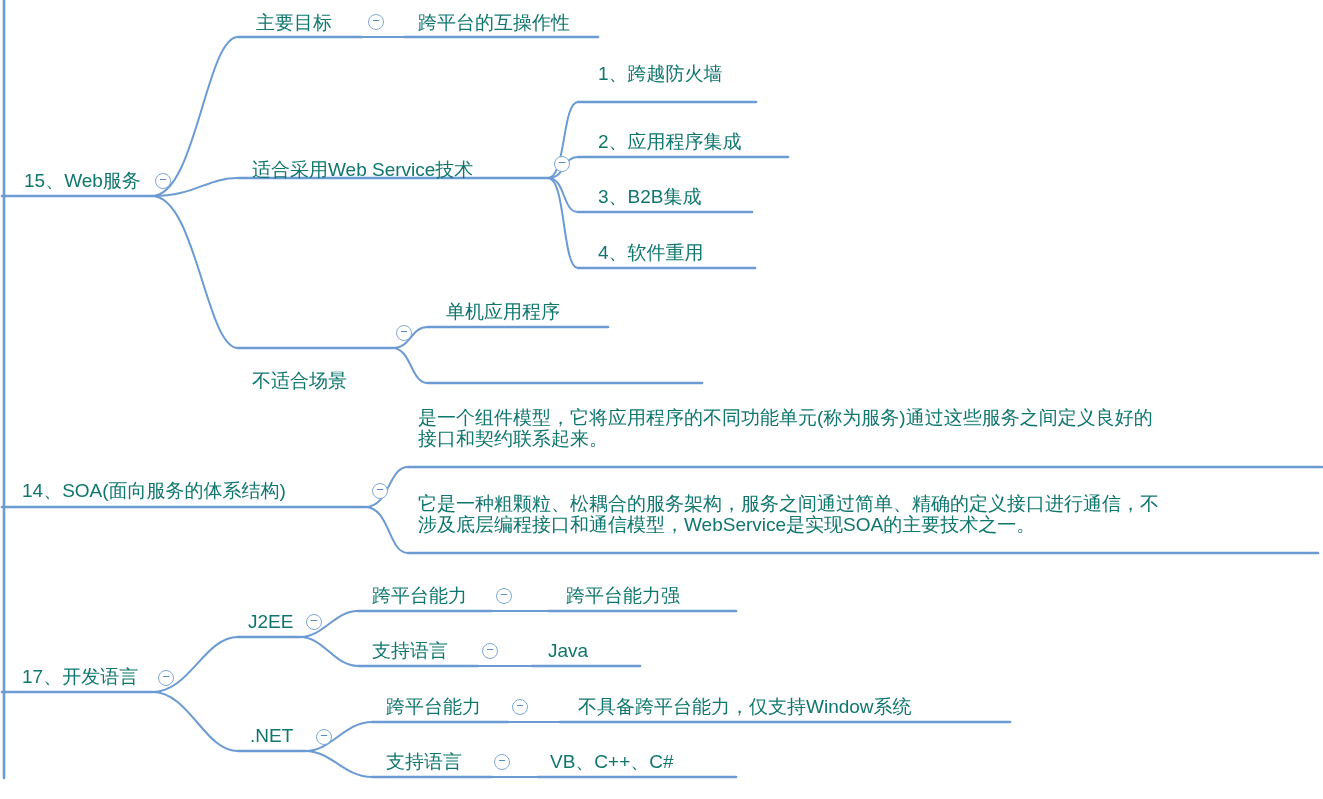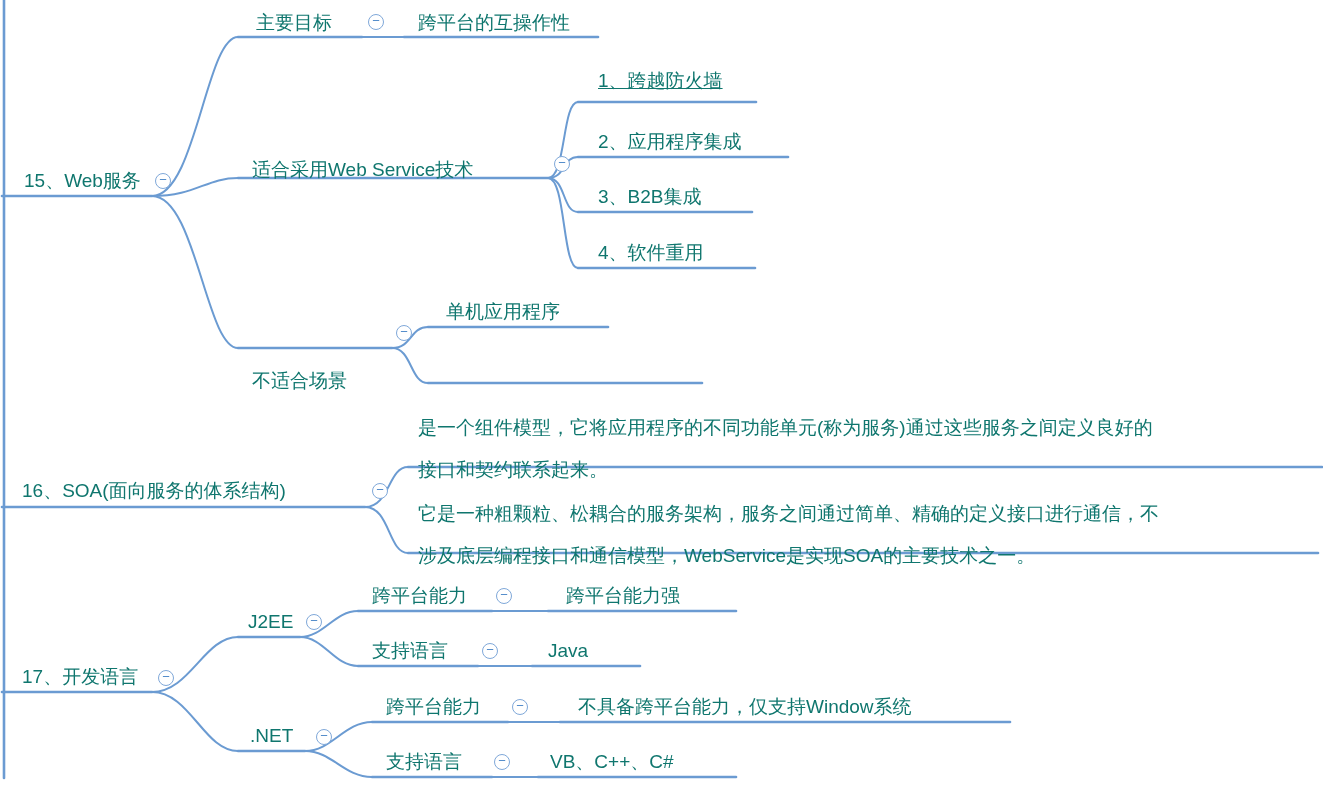--- a/index.html
+++ b/index.html
@@ -10,21 +10,21 @@
   }
   svg.wires { position:absolute; left:0; top:0; width:1323px; height:799px; }
   svg.wires path { fill:none; stroke-linecap:round; }
   svg.wires .ul { stroke-width:2.6; }
   svg.wires .cn { stroke-width:2; }
   .topic {
     position:absolute; font-size:19px; color:#0f766e; white-space:nowrap;
     line-height:24px; cursor:default;
   }
   .para {
-    white-space:normal; width:745px; line-height:42px;
+    white-space:normal; width:745px; line-height:21px;
   }
   .collapse {
     position:absolute; width:16px; height:16px; box-sizing:border-box;
     border:1.5px solid #7fa8d9; border-radius:50%; background:#ffffff;
     color:#4a86c8; font-size:13px; line-height:12px; text-align:center;
     cursor:pointer; user-select:none;
   }
 </style>
 </head>
 <body>
@@ -89,30 +89,30 @@
 
   <div class="topic" style="left:24px; top:169px;">15、Web服务</div>
   <span class="collapse" style="left:155px; top:173px;">−</span>
 
   <div class="topic" style="left:256px; top:11px;">主要目标</div>
   <span class="collapse" style="left:368px; top:14px;">−</span>
   <div class="topic" style="left:418px; top:11px;">跨平台的互操作性</div>
 
   <div class="topic" style="left:252px; top:151px;margin-top:7px;">适合采用Web Service技术</div>
   <span class="collapse" style="left:554px; top:156px;">−</span>
-  <div class="topic" style="left:598px; top:69px;text-decoration:underline;">1、跨越防火墙</div>
+  <div class="topic" style="left:598px; top:62px;">1、跨越防火墙</div>
   <div class="topic" style="left:598px; top:130px;">2、应用程序集成</div>
   <div class="topic" style="left:598px; top:185px;">3、B2B集成</div>
   <div class="topic" style="left:598px; top:241px;">4、软件重用</div>
 
   <div class="topic" style="left:252px; top:321px;margin-top:48px;">不适合场景</div>
   <span class="collapse" style="left:396px; top:325px;">−</span>
   <div class="topic" style="left:446px; top:300px;">单机应用程序</div>
 
-  <div class="topic" style="left:22px; top:479px;">16、SOA(面向服务的体系结构)</div>
+  <div class="topic" style="left:22px; top:479px;">14、SOA(面向服务的体系结构)</div>
   <span class="collapse" style="left:372px; top:483px;">−</span>
   <div class="topic para" style="left:418px; top:407px;">是一个组件模型，它将应用程序的不同功能单元(称为服务)通过这些服务之间定义良好的接口和契约联系起来。</div>
   <div class="topic para" style="left:418px; top:493px;">它是一种粗颗粒、松耦合的服务架构，服务之间通过简单、精确的定义接口进行通信，不涉及底层编程接口和通信模型，WebService是实现SOA的主要技术之一。</div>
 
   <div class="topic" style="left:22px; top:665px;">17、开发语言</div>
   <span class="collapse" style="left:158px; top:670px;">−</span>
 
   <div class="topic" style="left:248px; top:610px;">J2EE</div>
   <span class="collapse" style="left:306px; top:614px;">−</span>
   <div class="topic" style="left:372px; top:584px;">跨平台能力</div>

